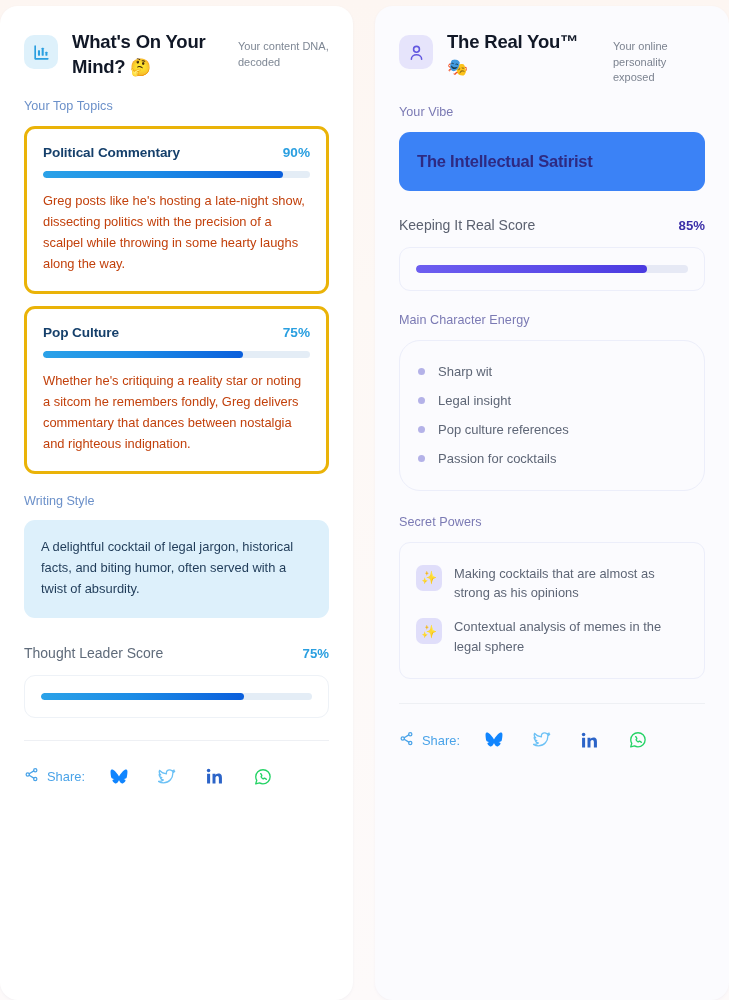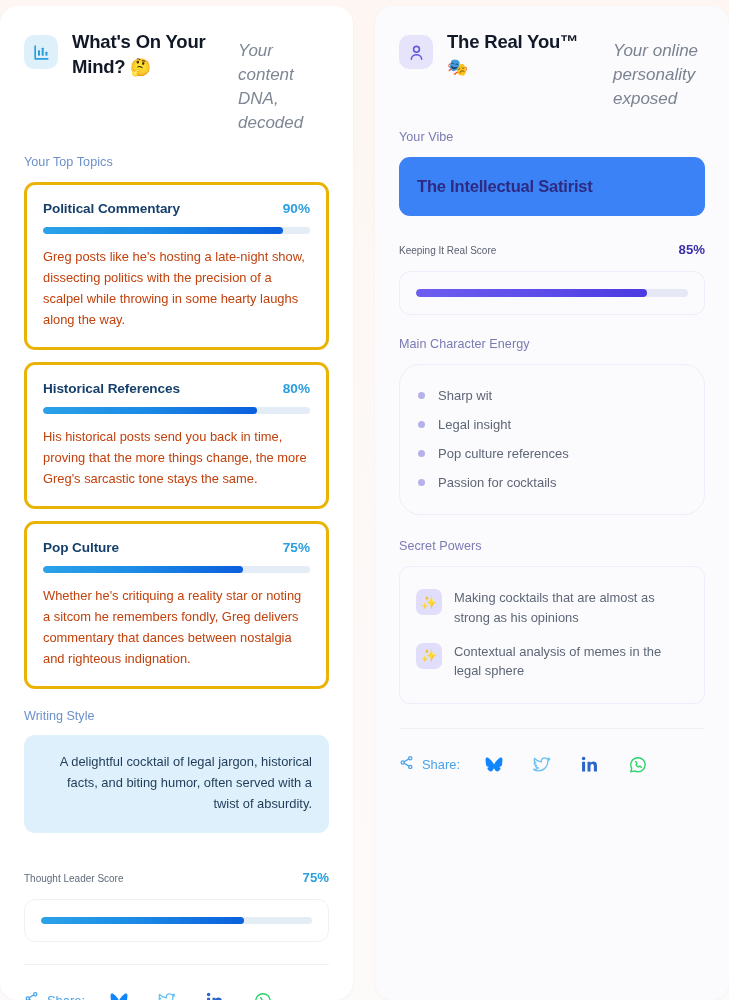--- a/index.html
+++ b/index.html
@@ -63,26 +63,25 @@
     font-size: 18.5px;
     font-weight: bold;
     color: #111827;
     line-height: 1.35;
     letter-spacing: -0.2px;
     max-width: 152px;
     flex: 0 0 auto;
   }
   .header-title .emoji { font-size: 17px; }
   .header-sub {
-    font-size: 17px;
+    font-size: 11px;
     color: #7e8794;
     line-height: 1.42;
     padding-top: 9px;
     flex: 1 1 auto;
-    font-style: italic;
   }
   .header-sub.right { color: #7c8390; }
 
   
   .section-label {
     font-size: 12.6px;
     color: #6b90c9;
     margin-bottom: 13px;
     letter-spacing: 0.05px;
   }
@@ -141,36 +140,35 @@
   
   .sub-label {
     font-size: 12.6px;
     color: #6b90c9;
     margin-bottom: 12px;
   }
   .quote-box {
     background: #ddf0fb;
     border-radius: 11px;
     padding: 17px 17px 18px 17px;
-    margin-bottom: 37px;
-    text-align: right;
+    margin-bottom: 27px;
   }
   .quote-text {
     font-size: 12.9px;
     color: #1f3b58;
     line-height: 1.62;
   }
 
   .score-row {
     display: flex;
     justify-content: space-between;
     align-items: baseline;
     margin-bottom: 14px;
   }
-  .score-label { font-size: 10px; color: #5f6b7a; }
+  .score-label { font-size: 14px; color: #5f6b7a; }
   .score-label.violet { color: #5b6170; }
   .score-value { font-size: 13.2px; font-weight: bold; color: #2a9fe0; }
   .score-value.violet { color: #3b2fa8; }
 
   .score-bar-wrap {
     border: 1px solid #eef2f7;
     border-radius: 11px;
     padding: 17px 16px;
     margin-bottom: 22px;
   }
@@ -290,30 +288,20 @@
         <div class="topic-head">
           <span class="topic-name">Political Commentary</span>
           <span class="topic-pct">90%</span>
         </div>
         <div class="bar-track">
           <div class="bar-fill" style="width: 90%;"></div>
         </div>
         <div class="topic-desc">Greg posts like he's hosting a late-night show, dissecting politics with the precision of a scalpel while throwing in some hearty laughs along the way.</div>
       </div>
 
-      <div class="topic">
-        <div class="topic-head">
-          <span class="topic-name">Historical References</span>
-          <span class="topic-pct">80%</span>
-        </div>
-        <div class="bar-track">
-          <div class="bar-fill" style="width: 80%;"></div>
-        </div>
-        <div class="topic-desc">His historical posts send you back in time, proving that the more things change, the more Greg's sarcastic tone stays the same.</div>
-      </div>
 
       <div class="topic">
         <div class="topic-head">
           <span class="topic-name">Pop Culture</span>
           <span class="topic-pct">75%</span>
         </div>
         <div class="bar-track">
           <div class="bar-fill" style="width: 75%;"></div>
         </div>
         <div class="topic-desc">Whether he's critiquing a reality star or noting a sitcom he remembers fondly, Greg delivers commentary that dances between nostalgia and righteous indignation.</div>

